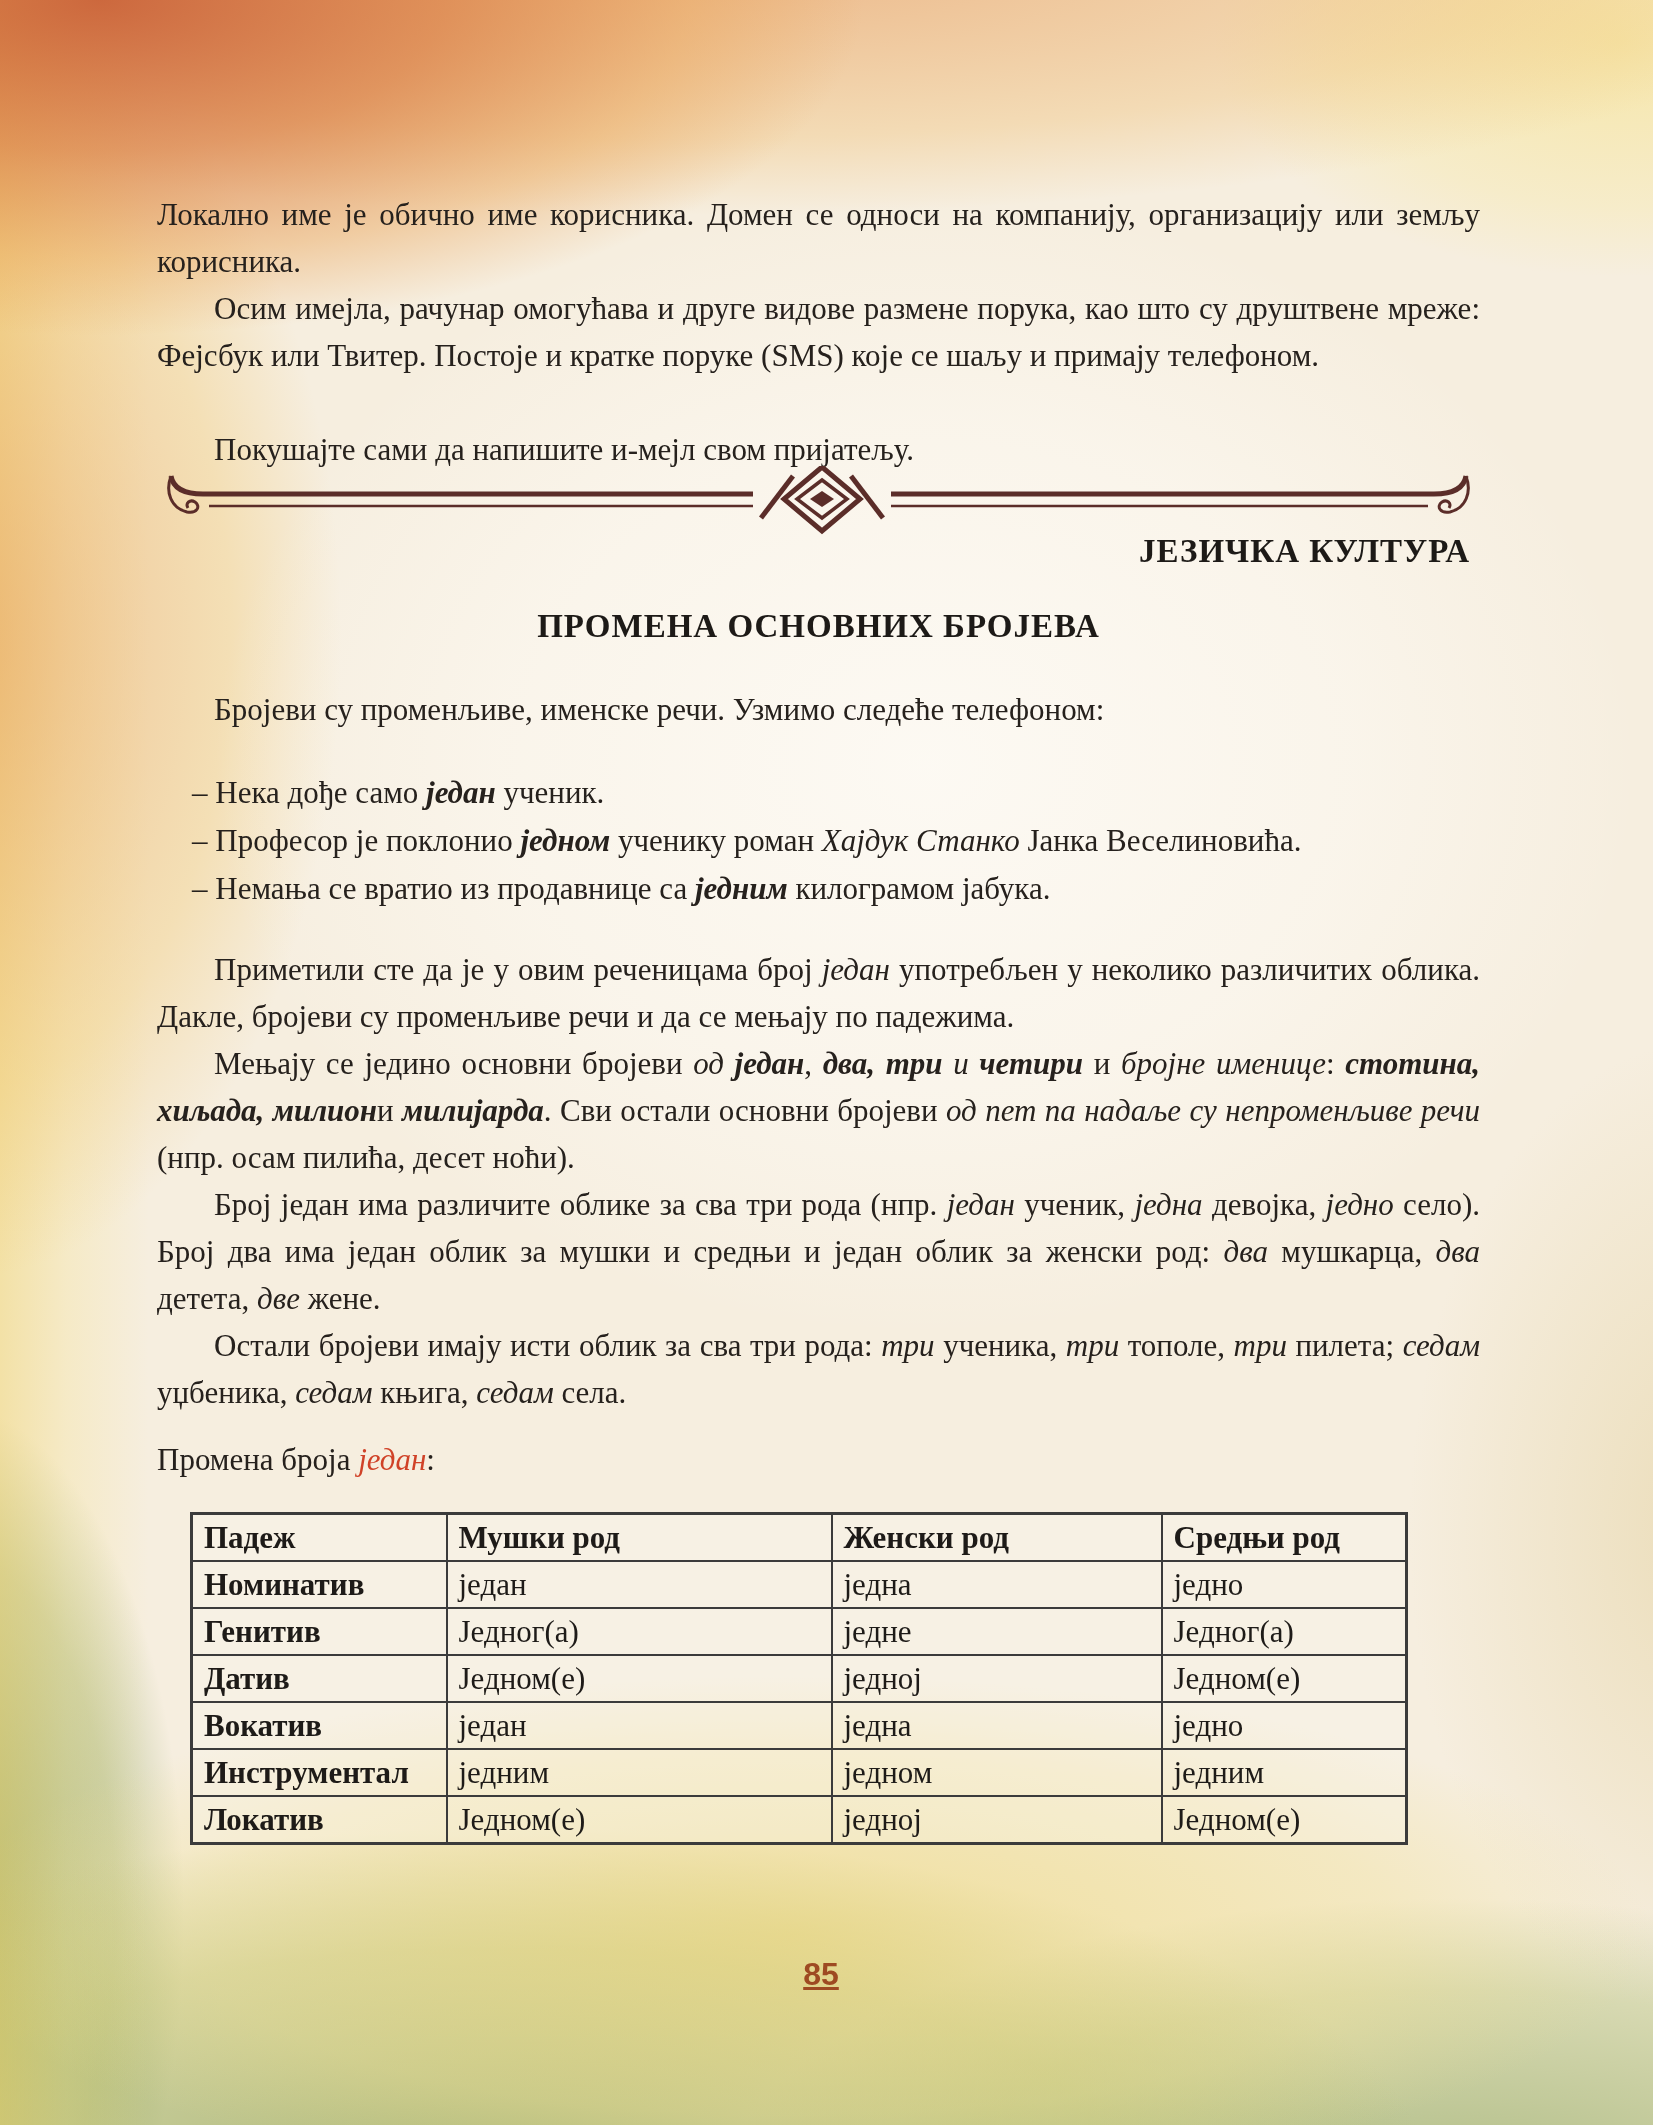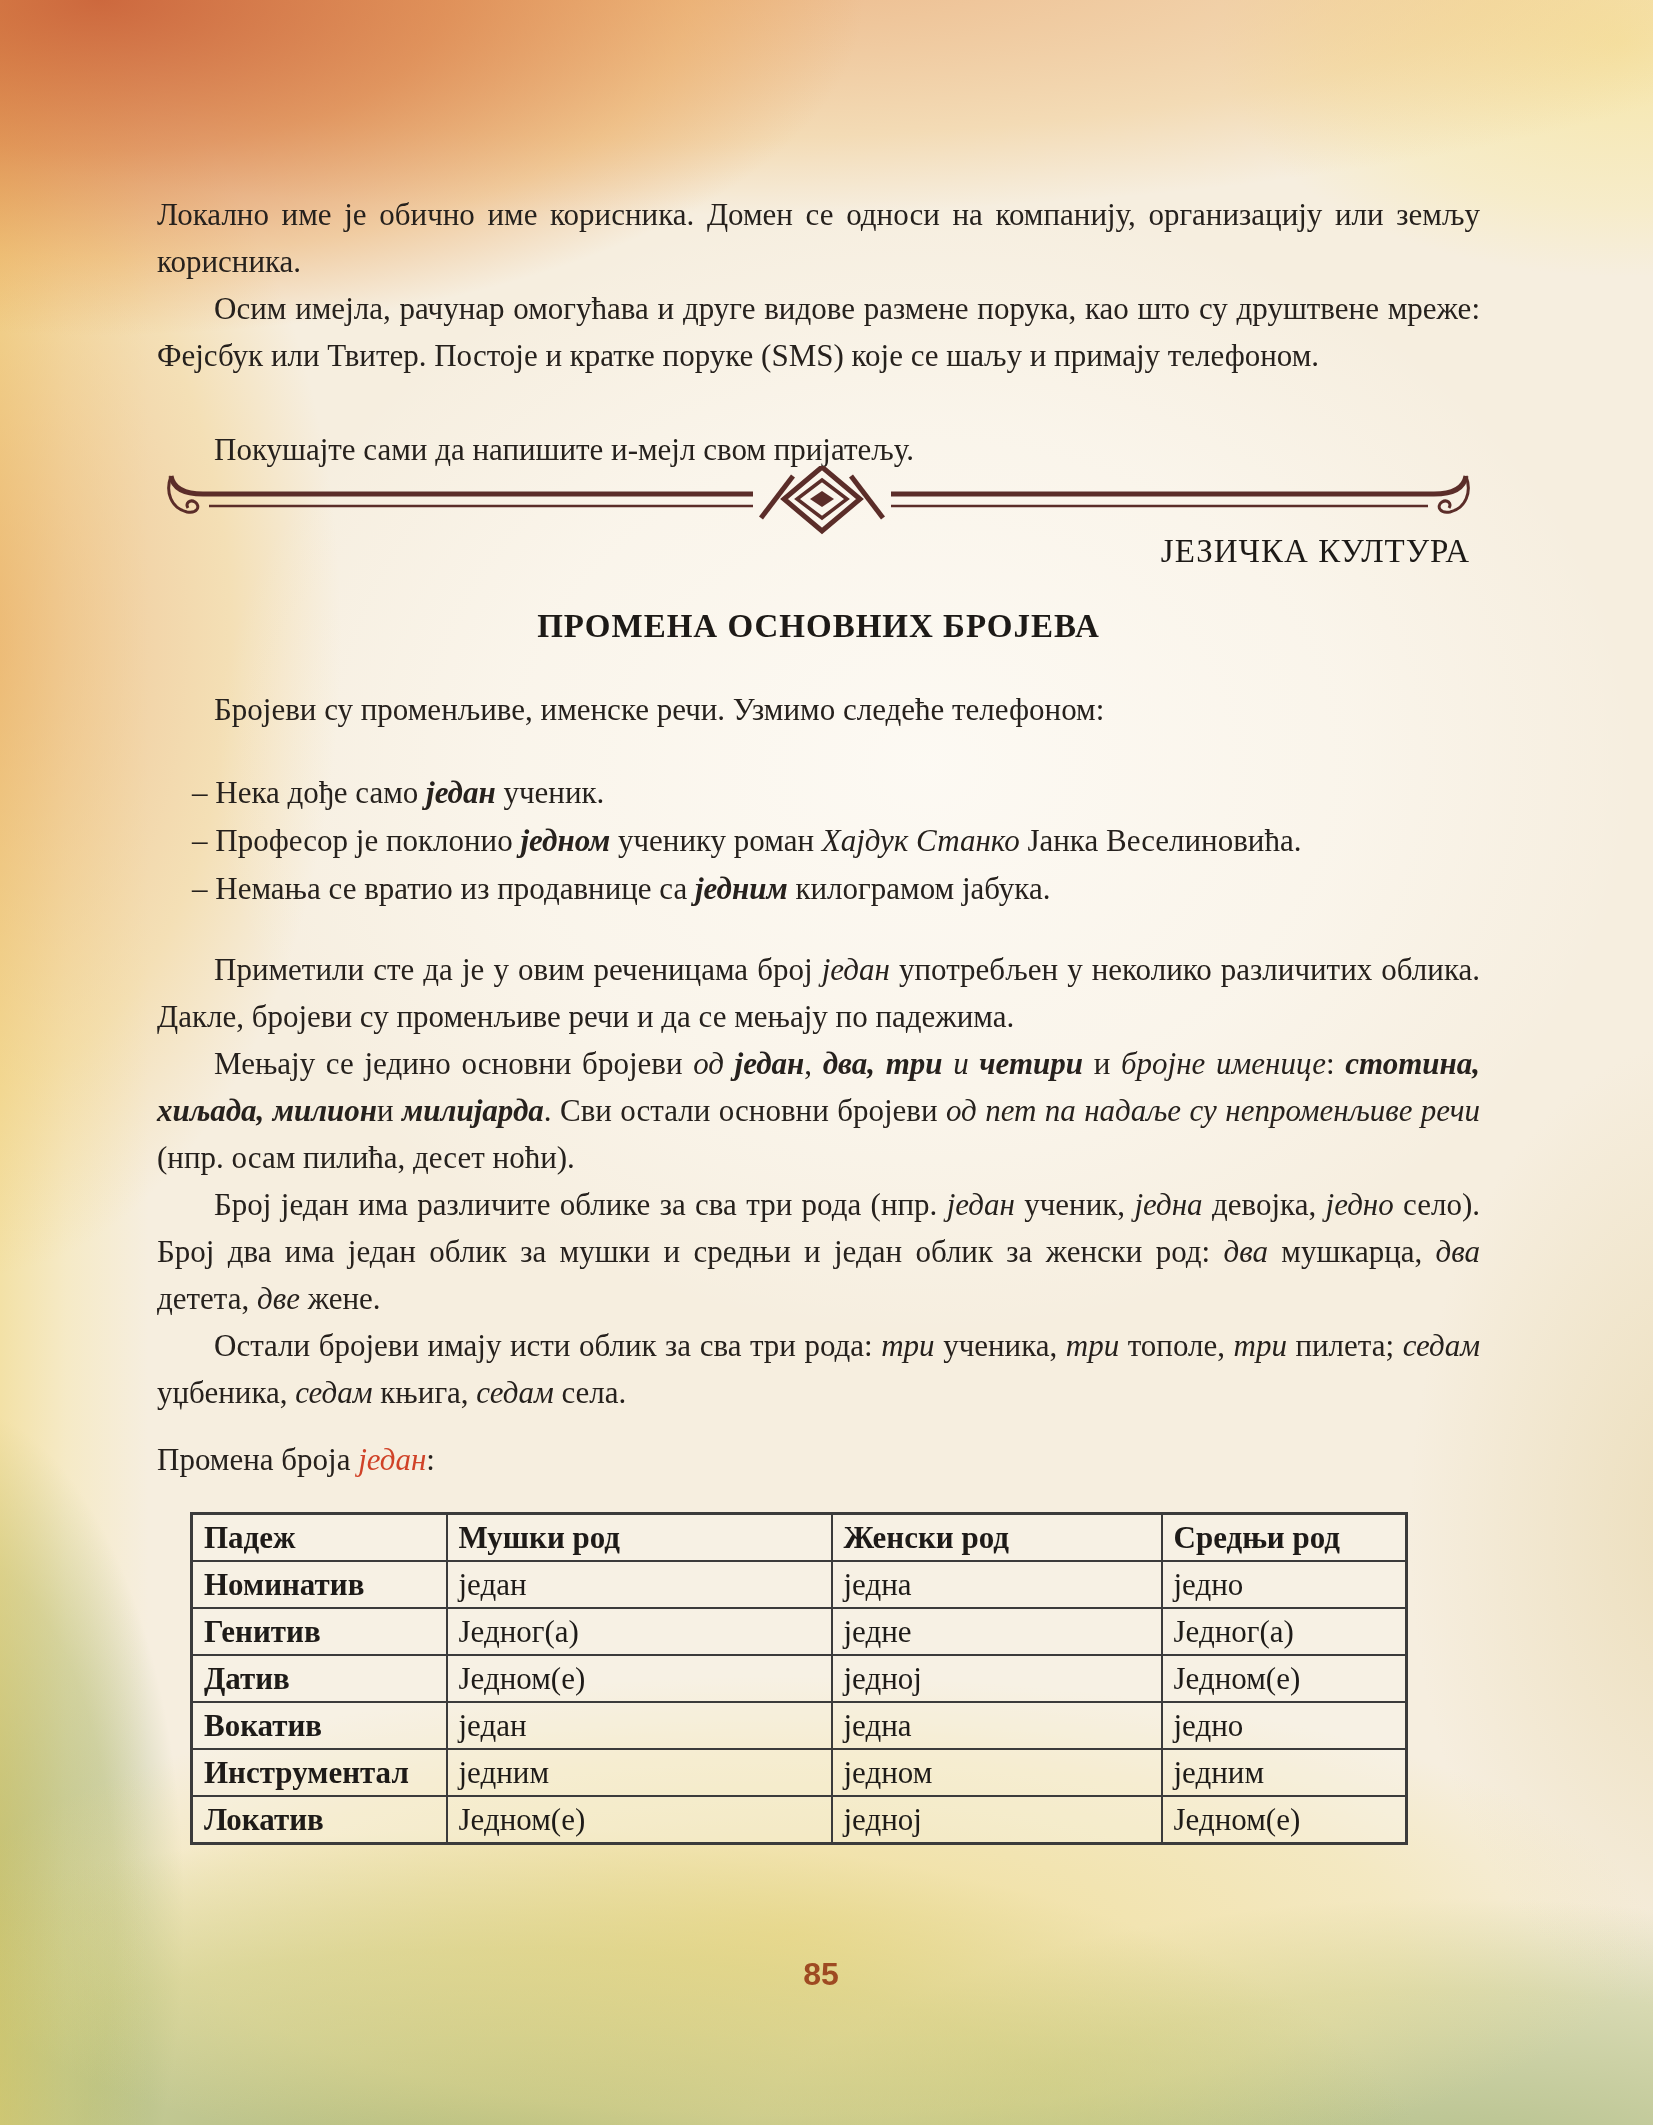--- a/index.html
+++ b/index.html
@@ -27,21 +27,21 @@
     font-size:31px;line-height:47px;text-align:justify;
   }
   .single{text-align:left;}
   .indent{text-indent:57px;}
   .list-item{position:absolute;left:35px;width:1288px;margin:0;font-size:31px;line-height:47px;text-align:left;}
   .bi{font-weight:bold;font-style:italic;}
   .it{font-style:italic;}
   .red-it{font-style:italic;color:#d04228;}
   .section-label{
     position:absolute;left:0;top:533px;width:1313px;margin:0;
-    font-size:33px;font-weight:normal;text-align:right;letter-spacing:1px;color:#1d1a17;
+    font-size:33px;font-weight:bold;text-align:right;letter-spacing:1px;color:#1d1a17;
   }
   .section-heading{
     position:absolute;left:0;top:608px;width:1323px;margin:0;
     font-size:33px;font-weight:bold;text-align:center;letter-spacing:1px;color:#1d1a17;
   }
   .divider{position:absolute;left:0;top:466px;width:1323px;height:70px;}
   .divider path{stroke:#5b2d29;fill:none;}
   .divider .fill{fill:#5b2d29;stroke:none;}
   table.decl{
     position:absolute;left:33px;top:1512px;width:1215px;
@@ -53,20 +53,21 @@
     border:2px solid #3b3b3b;height:45px;padding:0 0 0 11px;
     text-align:left;vertical-align:middle;font-weight:normal;overflow:hidden;white-space:nowrap;
   }
   table.decl{border:3px solid #3b3b3b;}
   table.decl th{font-weight:bold;}
   table.decl td.case{font-weight:bold;}
   .page-number{
     position:absolute;left:0;top:1956px;width:1642px;margin:0;
     text-align:center;font-size:32px;font-weight:bold;color:#9e4a22;
     font-family:"Liberation Sans", sans-serif;
+    text-decoration:underline;
   }
 </style>
 </head>
 <body>
 
 <div class="content">
 
   <p class="para" style="top:191px">Локално име је обично име корисника. Домен се односи на компанију, организацију или земљу корисника.</p>
   <p class="para indent single" style="top:426px">Покушајте сами да напишите и-мејл свом пријатељу.</p>
   <p class="para indent" style="top:285px">Осим имејла, рачунар омогућава и друге видове размене порука, као што су друштвене мреже: Фејсбук или Твитер. Постоје и кратке поруке (SMS) које се шаљу и примају телефоном.</p>

